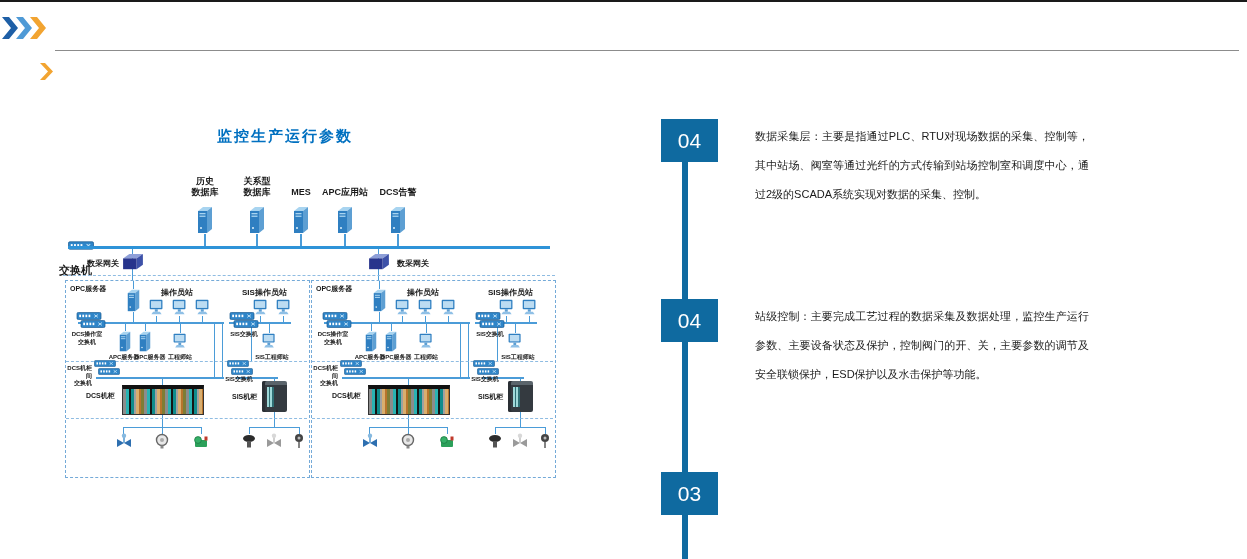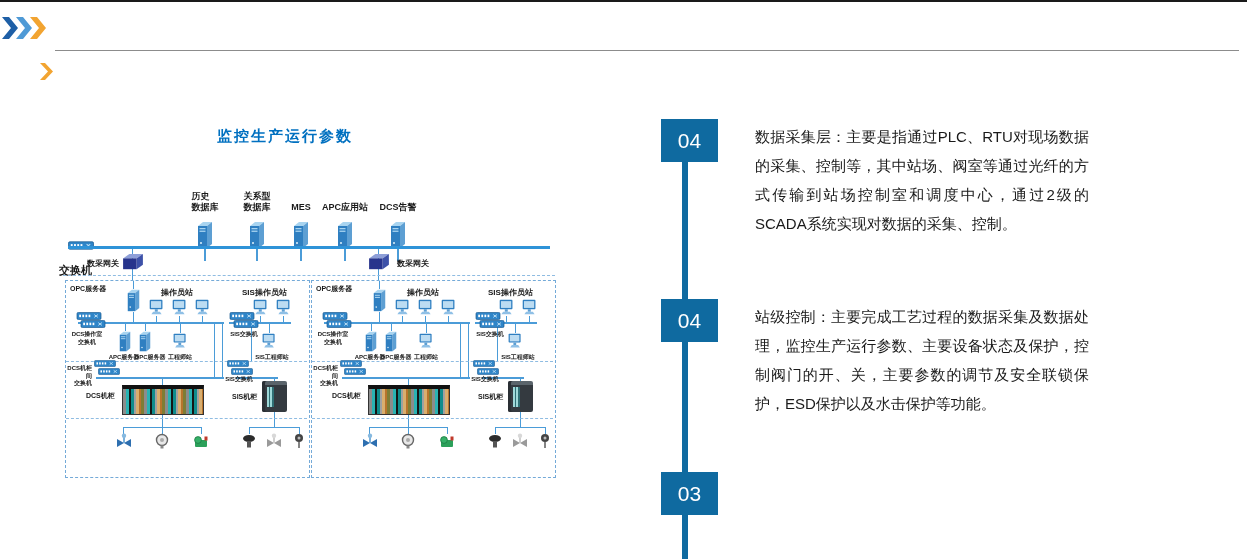--- a/index.html
+++ b/index.html
@@ -9,21 +9,21 @@
   
   .chevrons{position:absolute;left:2px;top:15px;}
   .page-title{position:absolute;left:64px;top:11px;font-size:20px;font-weight:bold;color:#111;letter-spacing:.5px;}
   .header-rule{position:absolute;left:55px;right:8px;top:48px;height:1px;background:#8c8c8c;}
   .sub-chevron{position:absolute;left:40px;top:61px;}
   .subtitle{position:absolute;left:68px;top:63px;font-size:14px;color:#222;}
   
   .diagram{position:absolute;left:35px;top:105px;width:540px;height:420px;}
   .diagram-title{position:absolute;left:140px;top:20px;width:220px;text-align:center;
                  color:#0070c0;font-weight:bold;font-size:15px;letter-spacing:2px;}
-  .device{position:absolute;top:80px;width:56px;text-align:left;}
+  .device{position:absolute;top:65px;width:56px;text-align:center;}
   .dev-label{height:26px;display:flex;align-items:flex-end;justify-content:center;
              font-size:9px;font-weight:bold;color:#1a1a1a;line-height:1.2;white-space:pre-line;margin-bottom:2px;}
   .dev-icon{height:34px;display:flex;align-items:flex-end;justify-content:center;}
   .drop{width:2px;height:12px;background:#4b9cd8;margin:0 auto;}
   .icon{position:absolute;}
   .v{position:absolute;width:1px;background:#4b9cd8;}
   .h{position:absolute;height:1px;background:#4b9cd8;}
   .h2{position:absolute;height:2px;background:#4b9cd8;}
   .bus{position:absolute;left:33px;top:139px;width:482px;height:3px;background:#2e93d8;}
   .dash{position:absolute;border-top:1px dashed #8fbce2;height:0;}
@@ -41,21 +41,21 @@
   .sis-cab{position:absolute;left:196px;top:100px;width:25px;height:31px;border-radius:2px;
     background:linear-gradient(180deg,#5a646b 0 4px,#343a40 4px 100%);
     box-shadow:inset 3px 0 0 #2a2f34;}
   .sis-cab::after{content:"";position:absolute;left:5px;top:6px;width:7px;height:20px;
     background:repeating-linear-gradient(90deg,#9fd8d8 0 2px,#2f6f74 2px 3.5px);}
   
   .timeline{position:absolute;left:655px;top:105px;width:480px;height:454px;}
   .tl-line{position:absolute;left:27px;top:45px;width:6px;height:409px;background:#0f6aa0;}
   .tl-num{position:absolute;left:6px;width:57px;height:43px;background:#0f6aa0;color:#fff;
           font-size:21px;display:flex;align-items:center;justify-content:center;}
-  .tl-text{position:absolute;left:100px;width:334px;font-size:15px;line-height:29px;
+  .tl-text{position:absolute;left:100px;width:334px;font-size:11px;line-height:29px;
            color:#1a1a1a;text-align:justify;}
 </style>
 </head>
 <body>
 
 <svg width="0" height="0" style="position:absolute" aria-hidden="true">
   <defs>
     <symbol id="sym-tower" viewBox="0 0 18 28">
       <polygon points="2,5 7,1 16,1 11,5" fill="#a8d4f0"></polygon>
       <polygon points="11,5 16,1 16,23 11,27" fill="#5d9fd3"></polygon>

